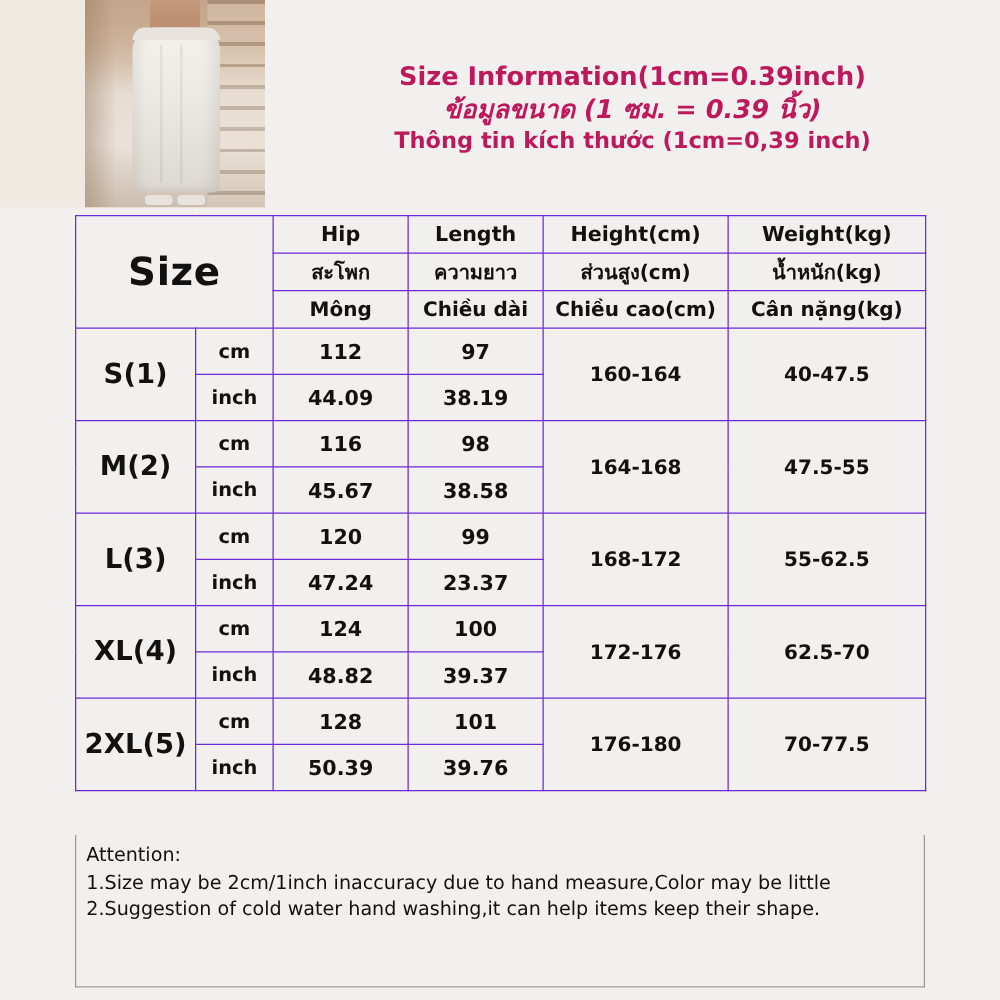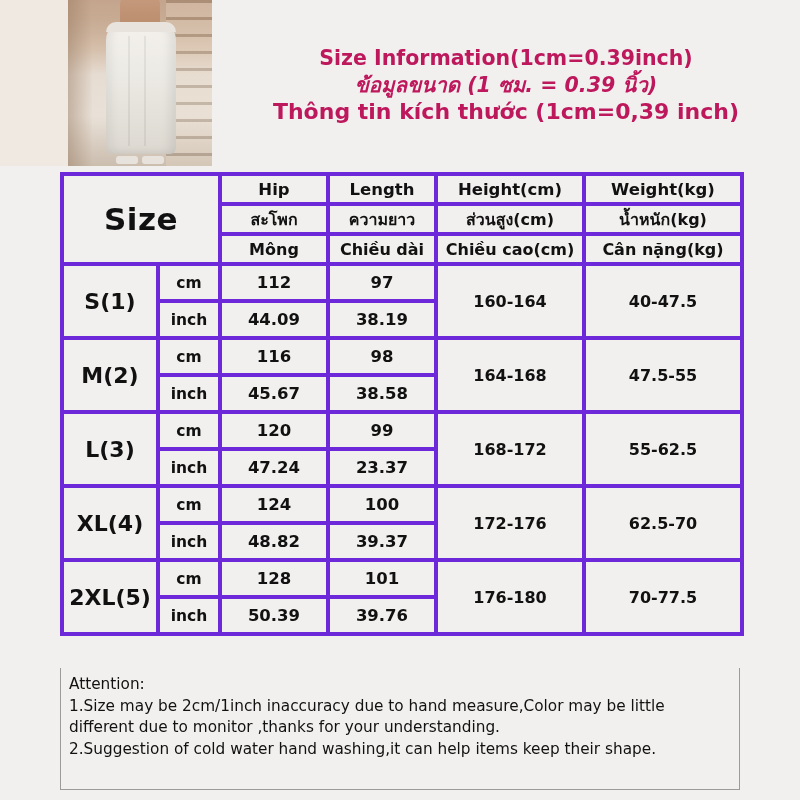--- a/index.html
+++ b/index.html
@@ -106,33 +106,33 @@
     padding: 6px 10px 0 10px;
   }
   .title-line {
     font-weight: bold;
     color: #be185d;
     text-align: center;
     line-height: 1.30;
   }
   .title-en { font-size: 20.5px; }
   .title-th { font-size: 20.5px; font-style: italic; }
-  .title-vi { font-size: 22px; }
+  .title-vi { font-size: 18px; }
 
   
   table.size-table {
     position: absolute;
     left: 60px; top: 172px;
     width: 680px;
     border-collapse: collapse;
     table-layout: fixed;
     background: #f2f0ee;
   }
   table.size-table td, table.size-table th {
-    border: 4px solid #6d28d9;
+    border: 1px solid #6d28d9;
     text-align: center;
     vertical-align: middle;
     color: #111;
     font-weight: bold;
     background: #f2f0ee;
     padding: 0;
   }
   .col-size { width: 96px; }
   .col-unit { width: 62px; }
   .col-hip  { width: 108px; }
@@ -295,17 +295,16 @@
         <td class="row-cell unit-cell">inch</td>
         <td class="row-cell">50.39</td>
         <td class="row-cell">39.76</td>
       </tr>
     </tbody>
   </table>
 
   <div class="attention">
     <div>Attention:</div>
     <div>1.Size may be 2cm/1inch inaccuracy due to hand measure,Color may be little</div>
-    <div>different due to monitor ,thanks for your understanding.</div>
     <div>2.Suggestion of cold water hand washing,it can help items keep their shape.</div>
   </div>
 
 </div>
 
 </body></html>

